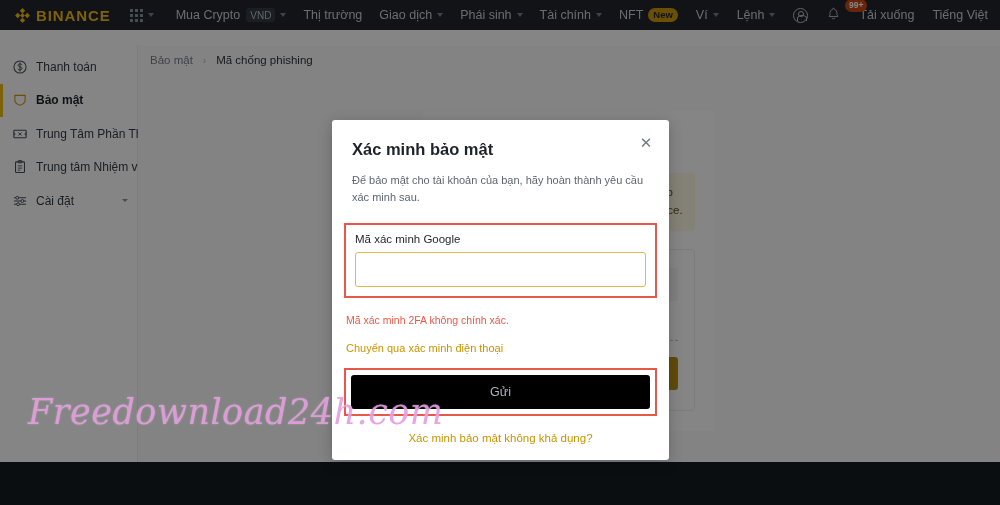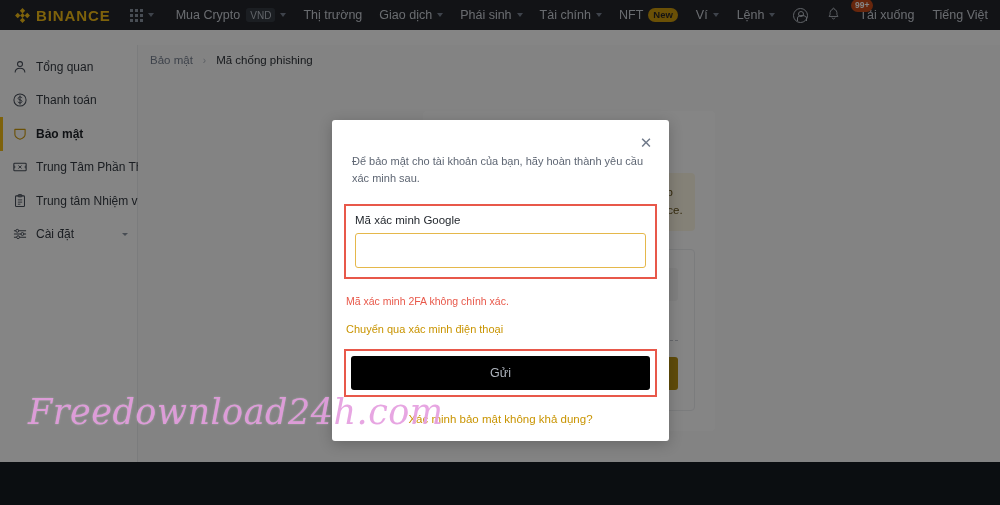--- a/index.html
+++ b/index.html
@@ -117,21 +117,21 @@
     position: absolute;
     width: 8px; height: 5px;
     border-radius: 50% 50% 0 0;
     border: 1.2px solid #b7bdc6;
     border-bottom: none;
     bottom: 0.5px; left: 2.2px;
   }
   .bell-wrap { position: relative; display: inline-block; }
   .badge-99 {
     position: absolute;
-    top: -7px; left: 25px;
+    top: -7px; left: 19px;
     background: #c2410c;
     color: #fff;
     font-size: 8.5px;
     line-height: 1;
     padding: 2.5px 3.5px;
     border-radius: 8px;
     font-weight: 600;
   }
 
   
@@ -485,29 +485,20 @@
 
       </div>
 
     </div>
   </div>
 
   <div class="page">
 
     <div class="sidebar">
 
-      <div class="side-item">
-        <span class="side-icon">
-          <svg viewBox="0 0 20 20" width="16" height="16">
-              <circle cx="10" cy="6.4" r="3.1" fill="none" stroke="currentColor" stroke-width="1.3"></circle>
-              <path d="M3.9 17c0-3.4 2.7-5.4 6.1-5.4s6.1 2 6.1 5.4" fill="none" stroke="currentColor" stroke-width="1.3"></path>
-            </svg>
-        </span>
-        <span>Tổng quan</span>
-      </div>
 
       <div class="side-item">
         <span class="side-icon">
           <svg viewBox="0 0 20 20" width="16" height="16">
               <circle cx="10" cy="10" r="7.6" fill="none" stroke="currentColor" stroke-width="1.3"></circle>
               <path d="M10 4.8v10.4M12.4 7.2c-.5-.7-1.3-1-2.4-1-1.4 0-2.4.7-2.4 1.8 0 2.4 4.9 1.3 4.9 3.7 0 1.2-1 1.9-2.5 1.9-1.2 0-2-.4-2.5-1.1" fill="none" stroke="currentColor" stroke-width="1.2" stroke-linecap="round"></path>
             </svg>
         </span>
         <span>Thanh toán</span>
       </div>
@@ -578,20 +569,21 @@
 
     </div>
   </div>
 
   <div class="footer"></div>
 
   <div class="overlay"></div>
 
   <div class="modal">
 
+    <div class="modal-title">Xác minh bảo mật</div>
 
     <div class="modal-close">✕</div>
 
     <div class="modal-sub">Để bảo mật cho tài khoản của bạn, hãy hoàn thành yêu cầu xác minh sau.</div>
 
     <div class="redbox">
       <div class="field-label">Mã xác minh Google</div>
       <input class="code-input" type="text" placeholder="" style="">
     </div>
 

